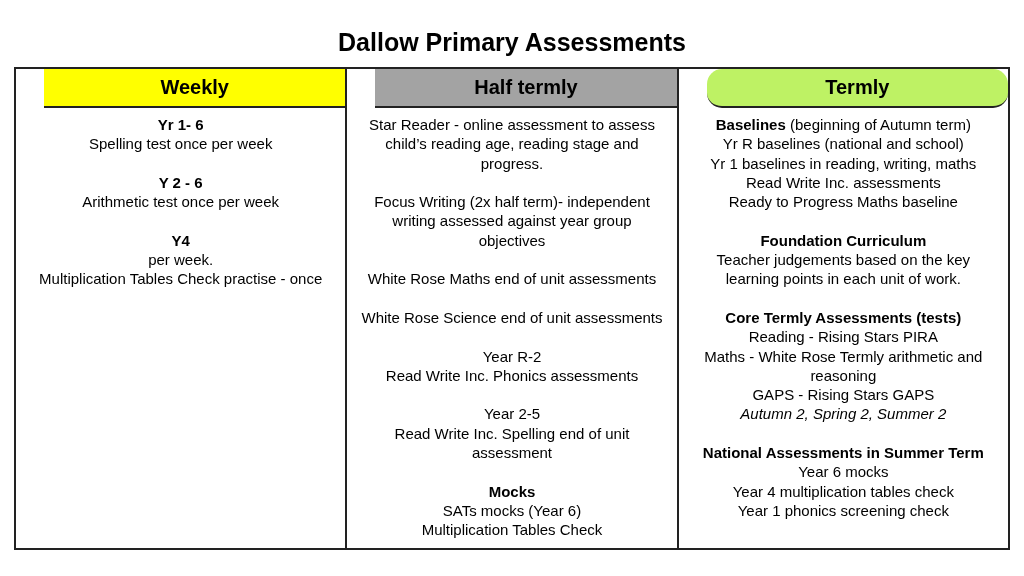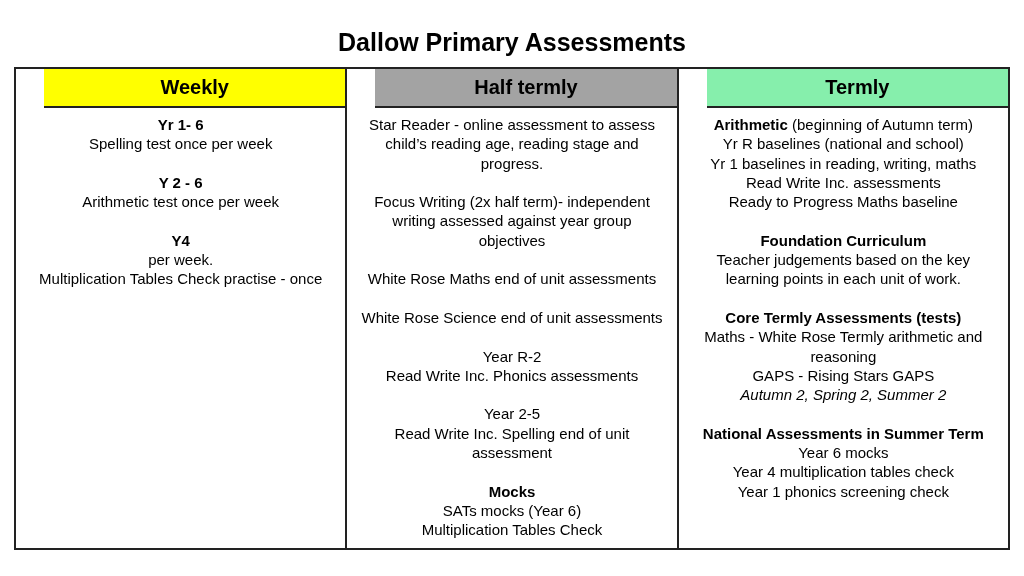--- a/index.html
+++ b/index.html
@@ -112,33 +112,34 @@
           <div class="line"><span>Read Write Inc. Spelling end of unit</span></div>
           <div class="line"><span>assessment</span></div>
           <div class="line">&nbsp;</div>
           <div class="line"><span class="b">Mocks</span></div>
           <div class="line"><span>SATs mocks (Year 6)</span></div>
           <div class="line"><span>Multiplication Tables Check</span></div>
         </div>
     </div>
 
     <div class="col">
-      <div class="col-header" style="background: #86efac;">Termly</div>
+      <div class="col-header" style="background: #bef264; border-radius: 15px;">Termly</div>
       <div class="col-body">
-          <div class="line"><span class="b">Arithmetic</span><span> (beginning of Autumn term)</span></div>
+          <div class="line"><span class="b">Baselines</span><span> (beginning of Autumn term)</span></div>
           <div class="line"><span>Yr R baselines (national and school)</span></div>
           <div class="line"><span>Yr 1 baselines in reading, writing, maths</span></div>
           <div class="line"><span>Read Write Inc. assessments</span></div>
           <div class="line"><span>Ready to Progress Maths baseline</span></div>
           <div class="line">&nbsp;</div>
           <div class="line"><span class="b">Foundation Curriculum</span></div>
           <div class="line"><span>Teacher judgements based on the key</span></div>
           <div class="line"><span>learning points in each unit of work.</span></div>
           <div class="line">&nbsp;</div>
           <div class="line"><span class="b">Core Termly Assessments (tests)</span></div>
+          <div class="line"><span>Reading - Rising Stars PIRA</span></div>
           <div class="line"><span>Maths - White Rose Termly arithmetic and</span></div>
           <div class="line"><span>reasoning</span></div>
           <div class="line"><span>GAPS - Rising Stars GAPS</span></div>
           <div class="line"><span class="i">Autumn 2, Spring 2, Summer 2</span></div>
           <div class="line">&nbsp;</div>
           <div class="line"><span class="b">National Assessments in Summer Term</span></div>
           <div class="line"><span>Year 6 mocks</span></div>
           <div class="line"><span>Year 4 multiplication tables check</span></div>
           <div class="line"><span>Year 1 phonics screening check</span></div>
         </div>

